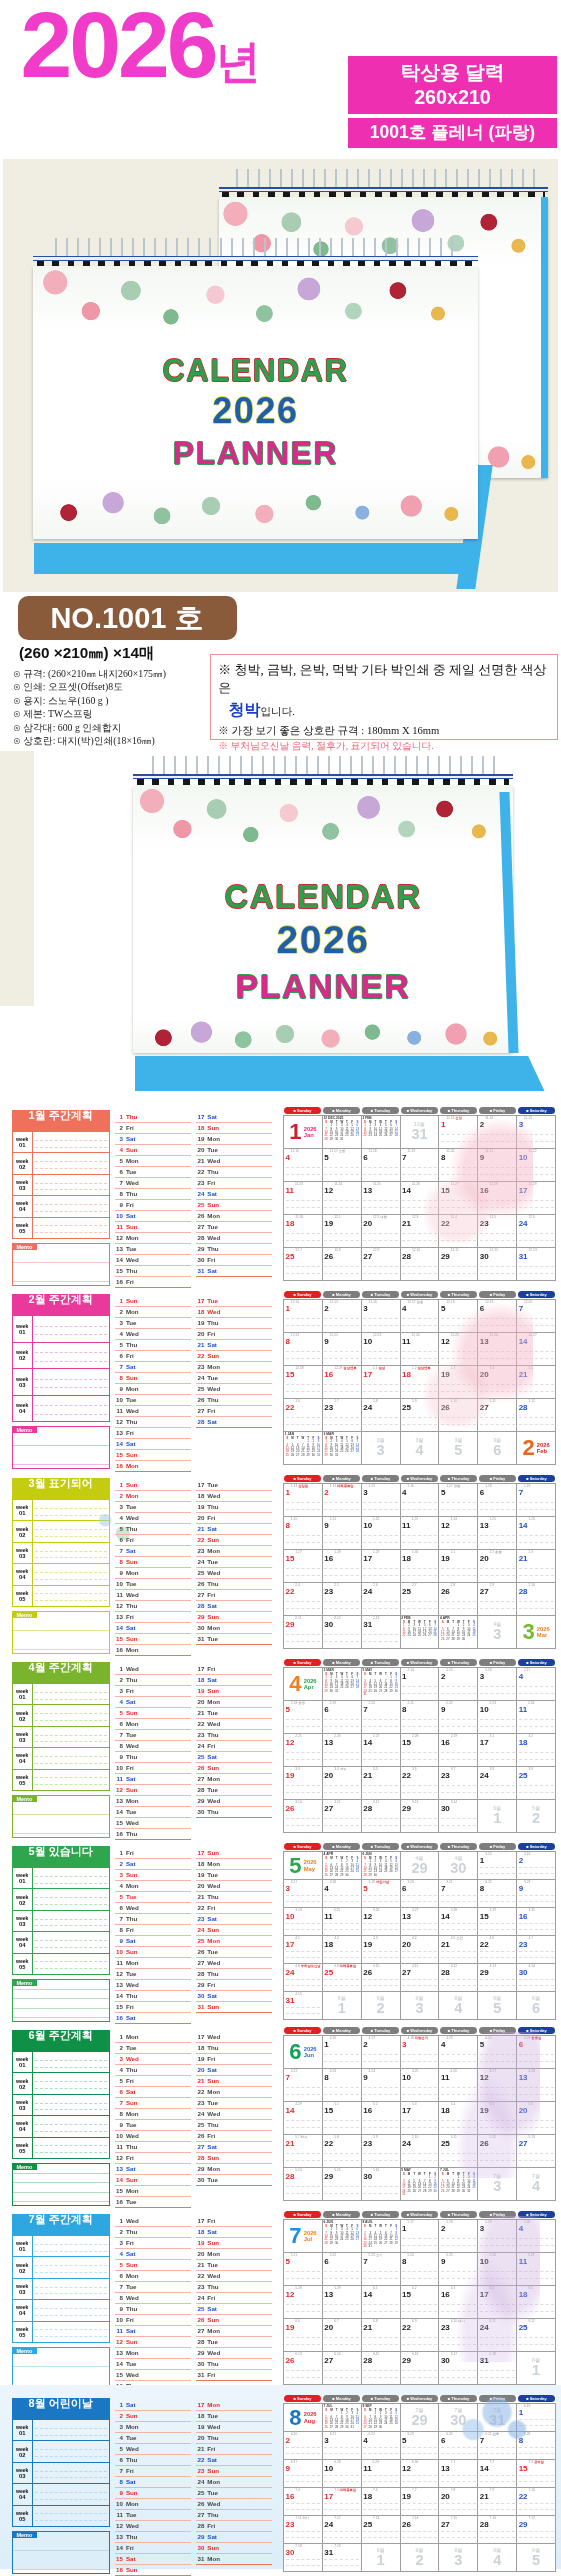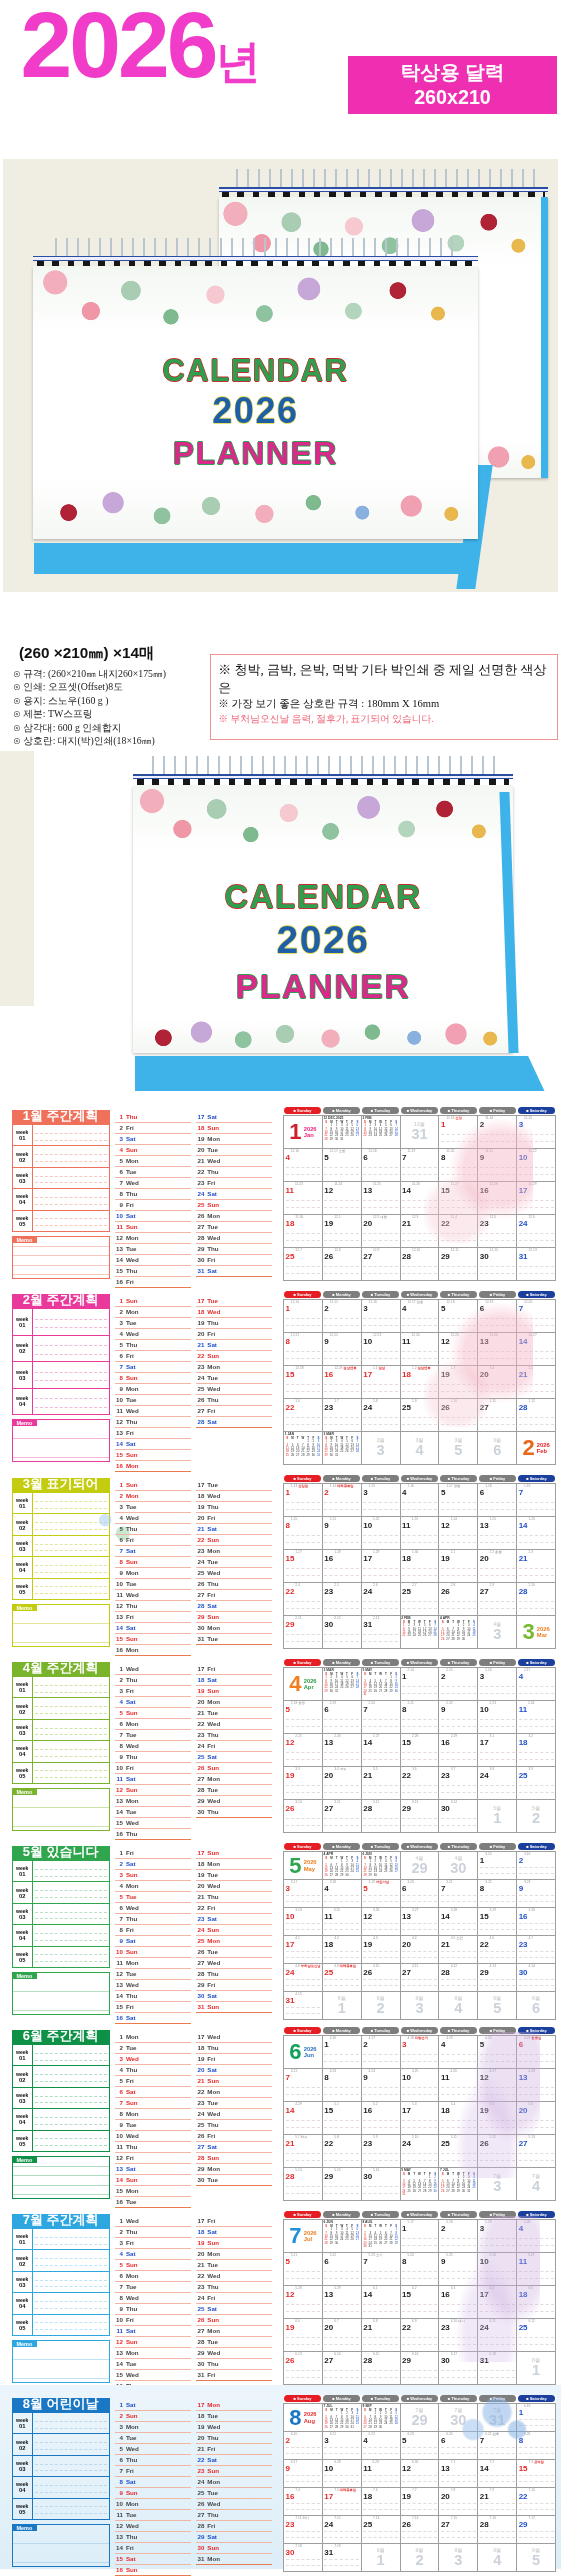--- a/index.html
+++ b/index.html
@@ -71,21 +71,21 @@
   #notes-box .n1{font-size:13px;}
   #notes-box .n2{font-size:10.6px;margin:2.9px 0 2.9px 10.2px;}
   #notes-box .hl{color:#1a3fd0;font-weight:bold;font-size:16px;}
   #notes-box .n3{font-size:10.6px;margin-bottom:2.2px;}
   #notes-box .n4{font-size:9.8px;color:#ee5f72;}
   
   #months{position:absolute;left:0;top:1097px;width:562px;}
   .month-block{position:relative;width:562px;height:184px;}
   .month-8{background:linear-gradient(180deg,#ecf5fb,#ddeef8);}
   .planner{position:absolute;left:11.7px;top:13px;width:98px;}
-  .pl-head{height:15px;color:#fff;font-weight:bold;font-size:13px;text-align:center;
+  .pl-head{height:22px;color:#fff;font-weight:bold;font-size:11px;text-align:center;
      line-height:11.7px;background:var(--mc);}
   .pl-table{border:1.5px solid var(--mc);border-top:none;}
   .pl-row{display:flex;border-bottom:1.1px solid var(--mc);}
   .pl-row:last-child{border-bottom:none;}
   .pl-label{width:19px;border-right:1.1px solid var(--mc);display:flex;flex-direction:column;
      justify-content:center;align-items:center;font-weight:bold;color:#111;}
   .pl-label .wk{font-size:5.1px;}.pl-label .wn{font-size:5.8px;}
   .pl-lines{flex:1;position:relative;}
   .pl-lines::before,.pl-lines::after{content:"";position:absolute;left:2.2px;right:2.2px;
      border-top:0.7px dashed var(--ml);}
@@ -154,20 +154,21 @@
 <body>
 
 <div id="page">
 
   <div id="year-title"><span>2026</span><span id="year-suffix">년</span></div>
   <div id="top-boxes">
     <div class="pink-box" id="box1">
       <div>탁상용 달력</div>
       <div>260x210</div>
     </div>
+    <div class="pink-box" id="box2">1001호 플레너 (파랑)</div>
   </div>
 
   <div class="photo-band" id="photo1">
 
     <div class="cal-card" style="left:216px;top:10.2px;width:329px;height:313px;">
       <div class="spiral" style="top:0;height:32px;">
         <div class="wires"></div>
           <div class="rail"></div>
           <div class="holes"></div>
       </div>
@@ -189,31 +190,33 @@
         <div class="floral floral-top"></div>
         <div class="cv-title" style="top:87px;font-size:31px;">CALENDAR</div>
         <div class="cv-year" style="top:124px;font-size:36px;">2026</div>
         <div class="cv-sub" style="top:169px;font-size:32px;">PLANNER</div>
         <div class="floral floral-bottom" style="height:24%;"></div>
       </div>
       <div class="stand" style="left:1.5px;right:1.5px;top:305px;height:31px;"></div>
     </div>
   </div>
 
+  <div id="no-badge">NO.1001 호</div>
   <div id="size-line">(260 ×210㎜) ×14매</div>
   <div id="specs">
     <div class="spec-row"><span>⊙</span> <span>규격: (260×210㎜ 내지260×175㎜)</span></div>
     <div class="spec-row"><span>⊙</span> <span>인쇄: 오프셋(Offset)8도</span></div>
     <div class="spec-row"><span>⊙</span> <span>용지: 스노우(160 g )</span></div>
     <div class="spec-row"><span>⊙</span> <span>제본: TW스프링</span></div>
     <div class="spec-row"><span>⊙</span> <span>삼각대: 600 g 인쇄합지</span></div>
     <div class="spec-row"><span>⊙</span> <span>상호란: 대지(박)인쇄(18×16㎜)</span></div>
   </div>
   <div id="notes-box">
     <div class="n1">※ 청박, 금박, 은박, 먹박 기타 박인쇄 중 제일 선명한 색상은</div>
+    <div class="n2"><span class="hl">청박</span><span>입니다.</span></div>
     <div class="n3">※ 가장 보기 좋은 상호란 규격 : 180mm X 16mm</div>
     <div class="n4">※ 부처님오신날 음력, 절후가, 표기되어 있습니다.</div>
   </div>
 
   <div id="photo2-band"></div>
   <div class="cal-card" style="left:133px;top:756px;width:380px;height:337px;">
     <div class="spiral" style="top:0;height:34px;">
       <div class="wires"></div>
         <div class="rail"></div>
         <div class="holes"></div>

